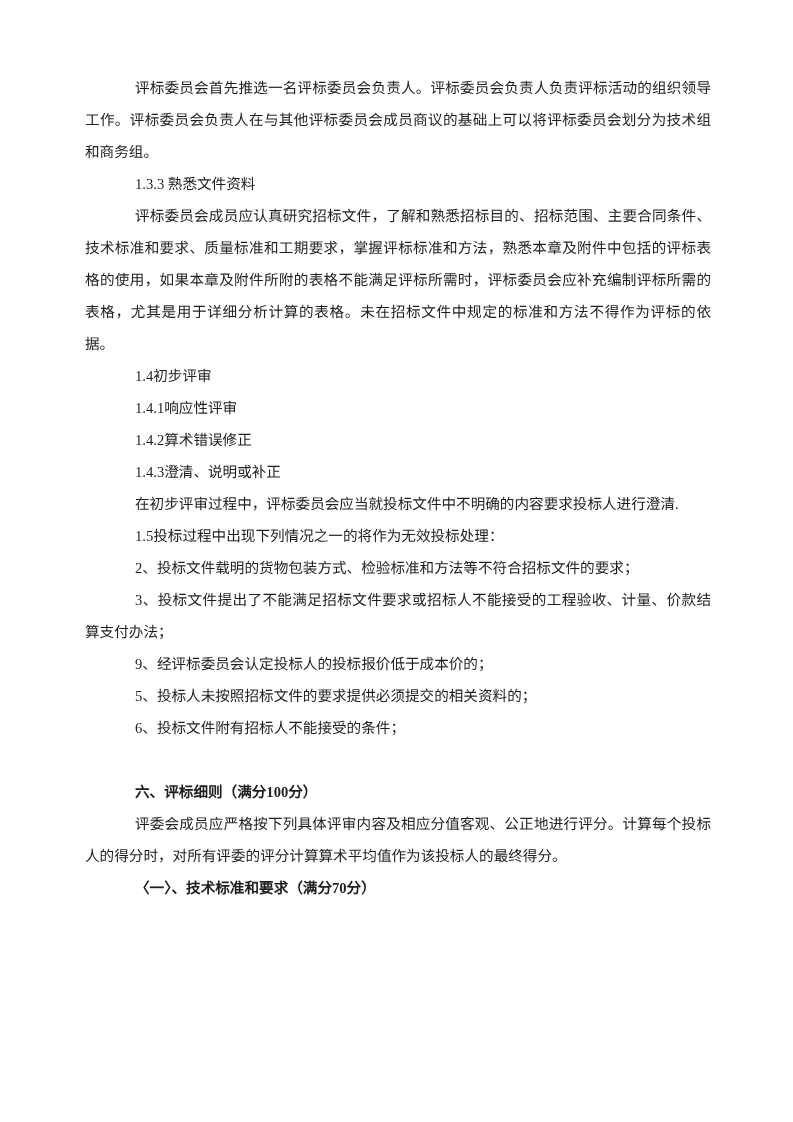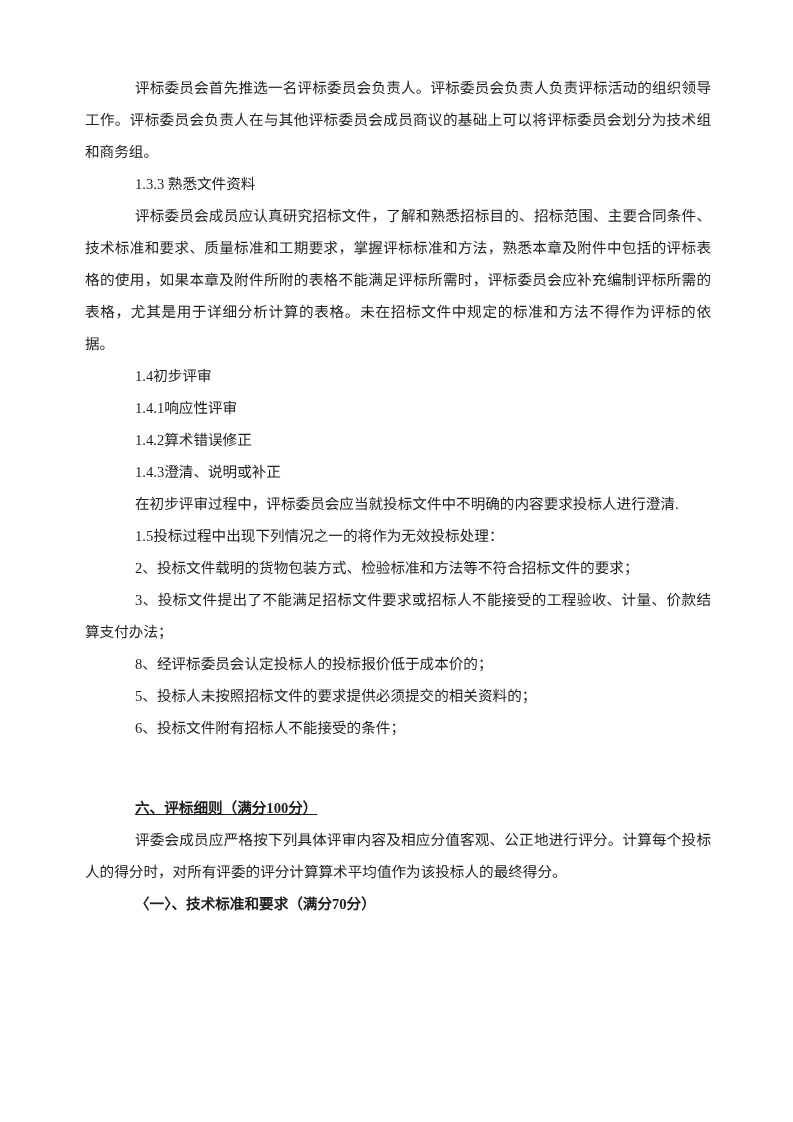--- a/index.html
+++ b/index.html
@@ -28,22 +28,21 @@
     line-height: 32px;
     text-align: justify;
     text-indent: 50px;
     word-break: break-all;
   }
   .doc-body p.heading {
     font-weight: bold;
     text-align: left;
   }
   .doc-body p.space-before {
-    margin-top: 48px;
-    text-decoration: underline;
+    margin-top: 32px;
   }
   .page-number {
     position: absolute;
     top: 1032px;
     left: 0;
     width: 100%;
     text-align: center;
     font-size: 13.5px;
     line-height: 32px;
     color: #1e1e1e;
@@ -58,21 +57,21 @@
       <p class="body">1.3.3 熟悉文件资料</p>
       <p class="body">评标委员会成员应认真研究招标文件，了解和熟悉招标目的、招标范围、主要合同条件、技术标准和要求、质量标准和工期要求，掌握评标标准和方法，熟悉本章及附件中包括的评标表格的使用，如果本章及附件所附的表格不能满足评标所需时，评标委员会应补充编制评标所需的表格，尤其是用于详细分析计算的表格。未在招标文件中规定的标准和方法不得作为评标的依据。</p>
       <p class="body">1.4初步评审</p>
       <p class="body">1.4.1响应性评审</p>
       <p class="body">1.4.2算术错误修正</p>
       <p class="body">1.4.3澄清、说明或补正</p>
       <p class="body">在初步评审过程中，评标委员会应当就投标文件中不明确的内容要求投标人进行澄清.</p>
       <p class="body">1.5投标过程中出现下列情况之一的将作为无效投标处理：</p>
       <p class="body">2、投标文件载明的货物包装方式、检验标准和方法等不符合招标文件的要求；</p>
       <p class="body">3、投标文件提出了不能满足招标文件要求或招标人不能接受的工程验收、计量、价款结算支付办法；</p>
-      <p class="body">8、经评标委员会认定投标人的投标报价低于成本价的；</p>
+      <p class="body">9、经评标委员会认定投标人的投标报价低于成本价的；</p>
       <p class="body">5、投标人未按照招标文件的要求提供必须提交的相关资料的；</p>
       <p class="body">6、投标文件附有招标人不能接受的条件；</p>
       <p class="heading space-before">六、评标细则（满分100分）</p>
       <p class="body">评委会成员应严格按下列具体评审内容及相应分值客观、公正地进行评分。计算每个投标人的得分时，对所有评委的评分计算算术平均值作为该投标人的最终得分。</p>
       <p class="heading">〈一〉、技术标准和要求（满分70分）</p>
     </div>
   <div class="page-number">6</div>
 </div>
 
 </body></html>

